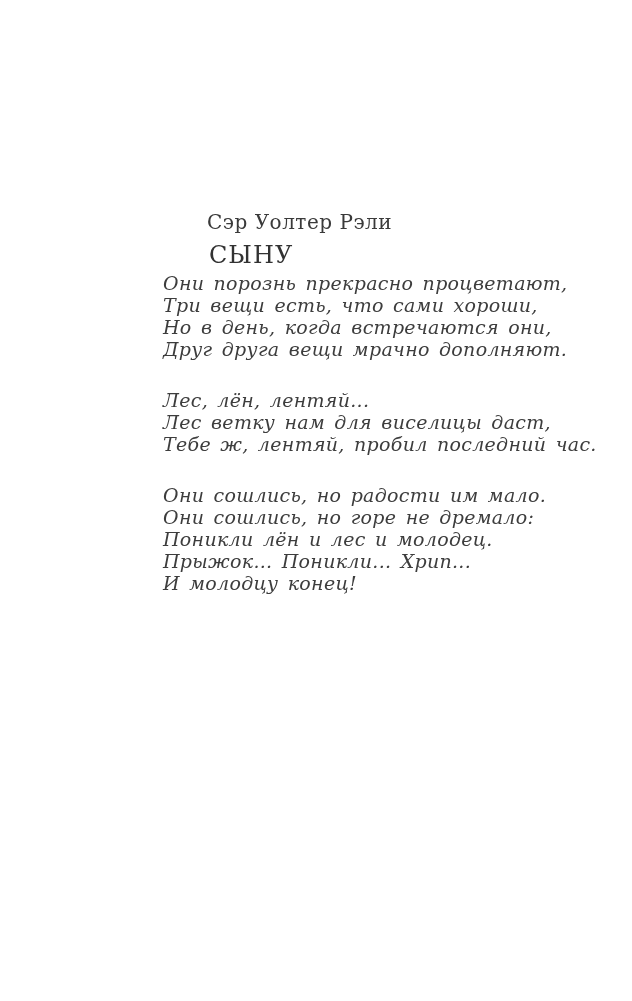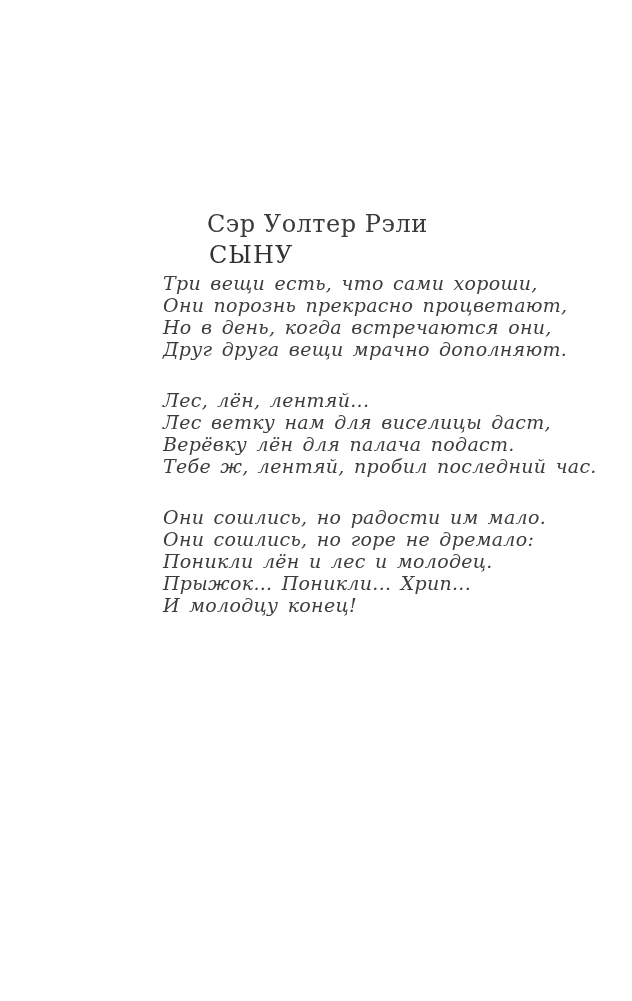--- a/index.html
+++ b/index.html
@@ -12,21 +12,21 @@
     width: 632px;
     height: 1001px;
     background: #ffffff;
     overflow: hidden;
     font-family: "DejaVu Serif", "Liberation Serif", serif;
   }
   .author {
     position: absolute;
     left: 207px;
     top: 211px;
-    font-size: 24px;
+    font-size: 20px;
     line-height: 1.1;
     color: #3a3a3a;
     letter-spacing: 0.5px;
     white-space: nowrap;
   }
   .title {
     position: absolute;
     left: 209px;
     top: 242px;
     margin: 0;
@@ -56,29 +56,28 @@
   }
 </style>
 </head>
 <body>
 
 <div class="book-page">
   <div class="author">Сэр Уолтер Рэли</div>
   <h1 class="title">СЫНУ</h1>
   <div class="poem">
       <div class="stanza">
+        <div class="line">Они порознь прекрасно процветают,</div>
         <div class="line">Три вещи есть, что сами хороши,</div>
-        <div class="line">Они порознь прекрасно процветают,</div>
         <div class="line">Но в день, когда встречаются они,</div>
         <div class="line">Друг друга вещи мрачно дополняют.</div>
       </div>
       <div class="stanza">
         <div class="line">Лес, лён, лентяй...</div>
         <div class="line">Лес ветку нам для виселицы даст,</div>
-        <div class="line">Верёвку лён для палача подаст.</div>
         <div class="line">Тебе ж, лентяй, пробил последний час.</div>
       </div>
       <div class="stanza">
         <div class="line">Они сошлись, но радости им мало.</div>
         <div class="line">Они сошлись, но горе не дремало:</div>
         <div class="line">Поникли лён и лес и молодец.</div>
         <div class="line">Прыжок... Поникли... Хрип...</div>
         <div class="line">И молодцу конец!</div>
       </div>
     </div>

